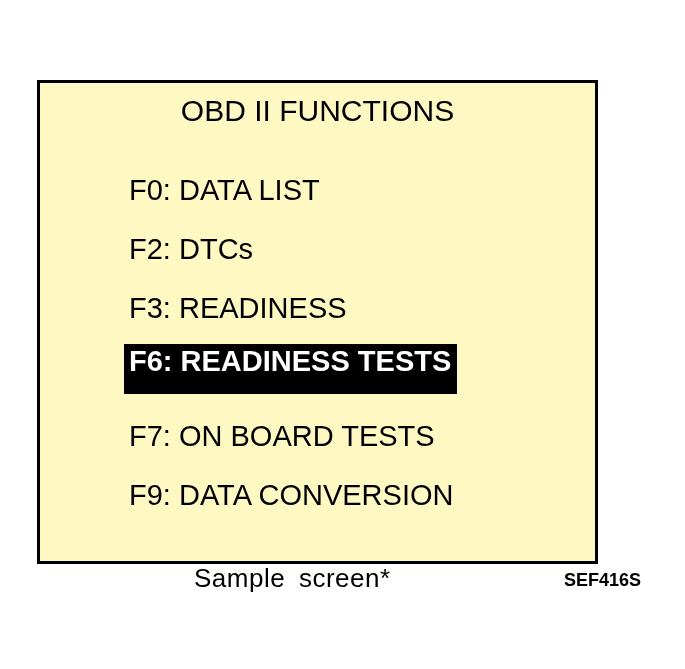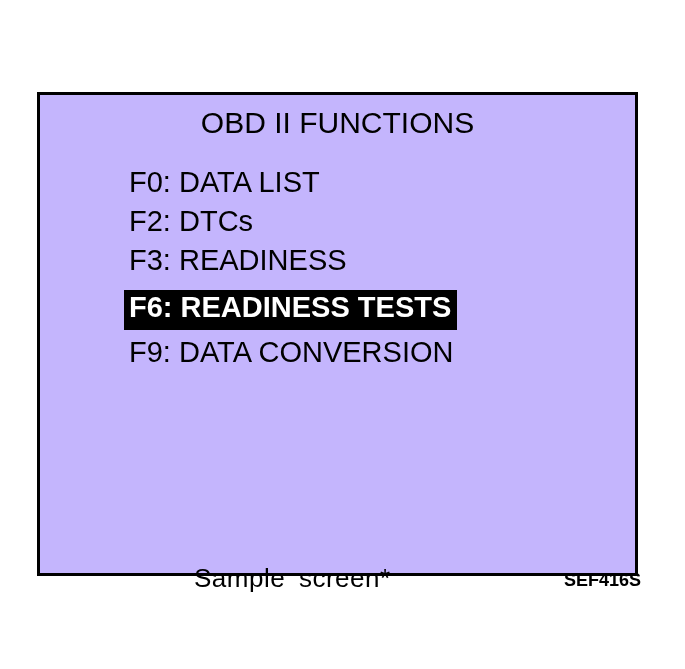--- a/index.html
+++ b/index.html
@@ -11,26 +11,25 @@
       width: 685px;
       height: 669px;
       position: relative;
       overflow: hidden;
       font-family: "Liberation Sans", "DejaVu Sans", sans-serif;
       color: #000000;
     }
     .screen-box {
       position: absolute;
       left: 37px;
-      top: 92px;
+      top: 80px;
       width: 555px;
       height: 478px;
       border: 3px solid #000000;
-      background: #c4b5fd;
-      padding-left: 40px;
+      background: #fef9c3;
     }
     .screen-title {
       position: absolute;
       left: 0;
       right: 0;
       top: 11px;
       text-align: center;
       font-size: 30px;
       line-height: 34px;
       letter-spacing: 0px;
@@ -45,29 +44,30 @@
     }
     .menu-item {
       display: block;
       height: 39px;
       line-height: 39px;
       font-size: 29px;
       white-space: nowrap;
       padding: 0 5px;
       margin-left: -5px;
       cursor: pointer;
+      margin-top: 20px;
     }
     .menu-item.selected {
       background: #000000;
       color: #ffffff;
       font-weight: bold;
       display: inline-block;
-      height: 40px;
+      height: 50px;
       line-height: 34px;
-      margin-top: 10px;
+      margin-top: 16px;
       margin-bottom: 3px;
       padding-right: 6px;
     }
     .menu-item .fkey { }
     .caption {
       position: absolute;
       left: 194px;
       top: 561px;
       font-size: 26px;
       line-height: 34px;
@@ -94,19 +94,22 @@
         <span class="menu-item"><span class="fkey">F0:</span> <span>DATA LIST</span></span>
       </li>
     <li>
         <span class="menu-item"><span class="fkey">F2:</span> <span>DTCs</span></span>
       </li>
     <li>
         <span class="menu-item"><span class="fkey">F3:</span> <span>READINESS</span></span>
       </li>
     <li><span class="menu-item selected"><span class="fkey">F6:</span> <span>READINESS TESTS</span></span></li>
     <li>
+        <span class="menu-item"><span class="fkey">F7:</span> <span>ON BOARD TESTS</span></span>
+      </li>
+    <li>
         <span class="menu-item"><span class="fkey">F9:</span> <span>DATA CONVERSION</span></span>
       </li>
   </ul>
 </div>
 
 <div class="caption">Sample screen*</div>
 <div class="figure-code">SEF416S</div>
 
 </body></html>

